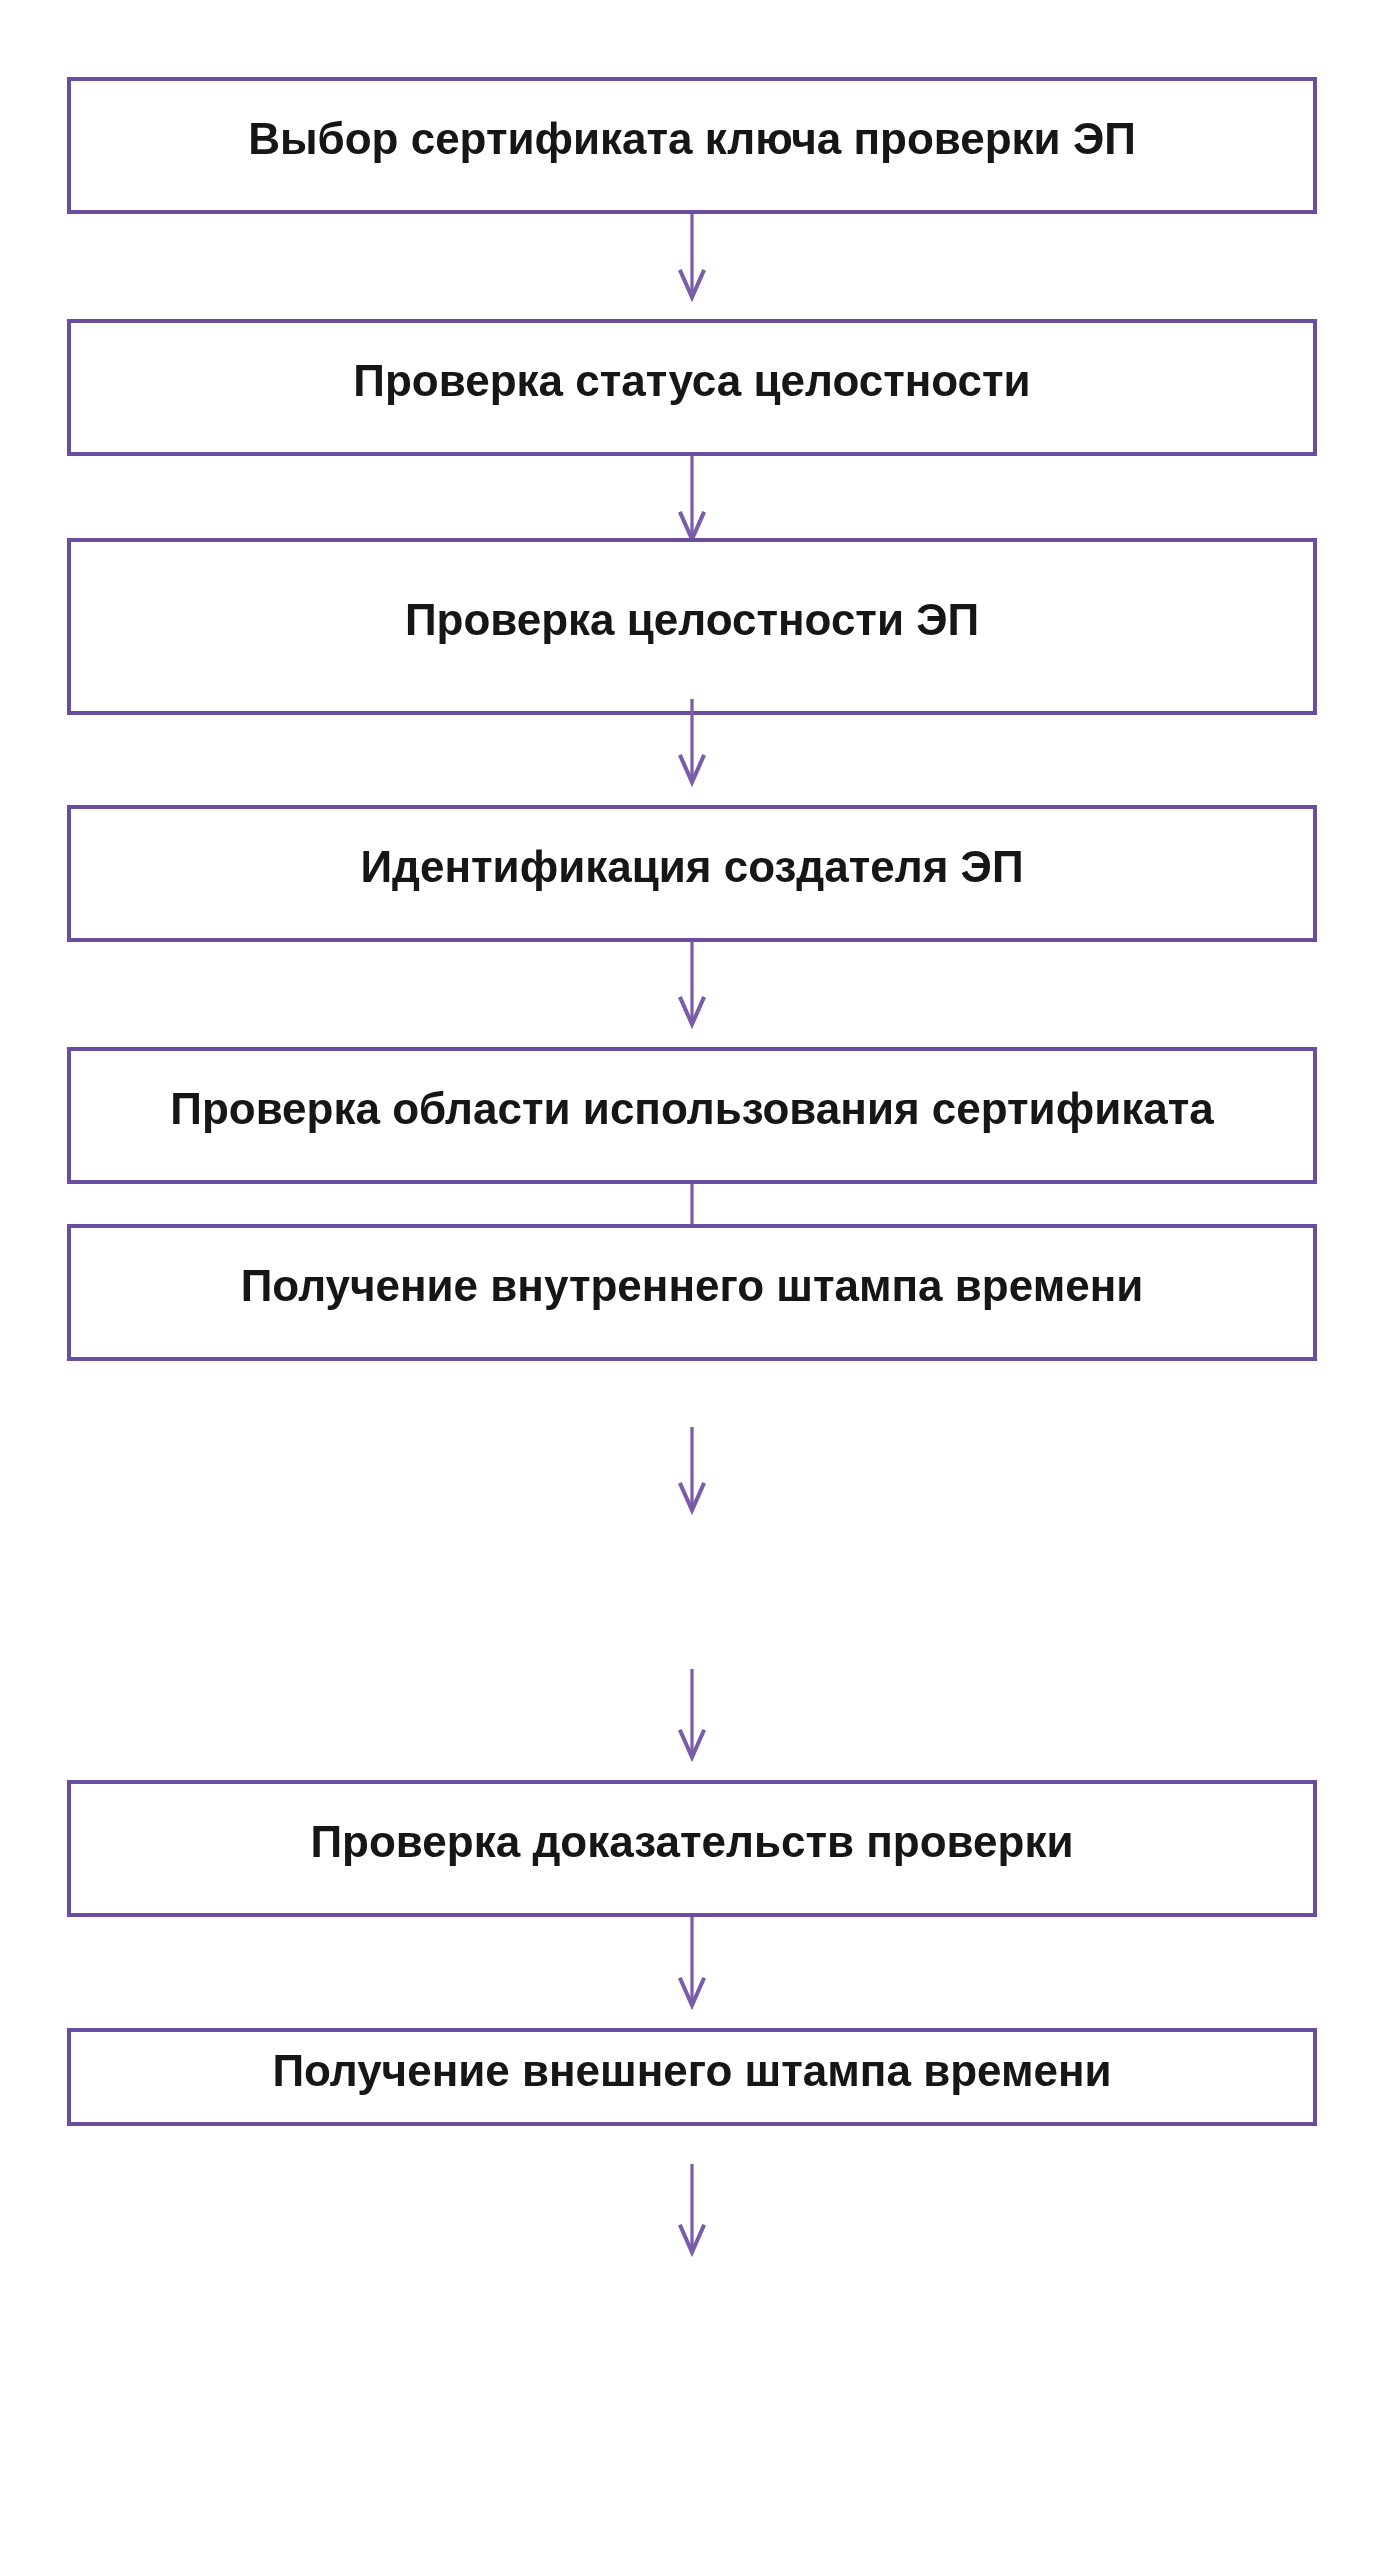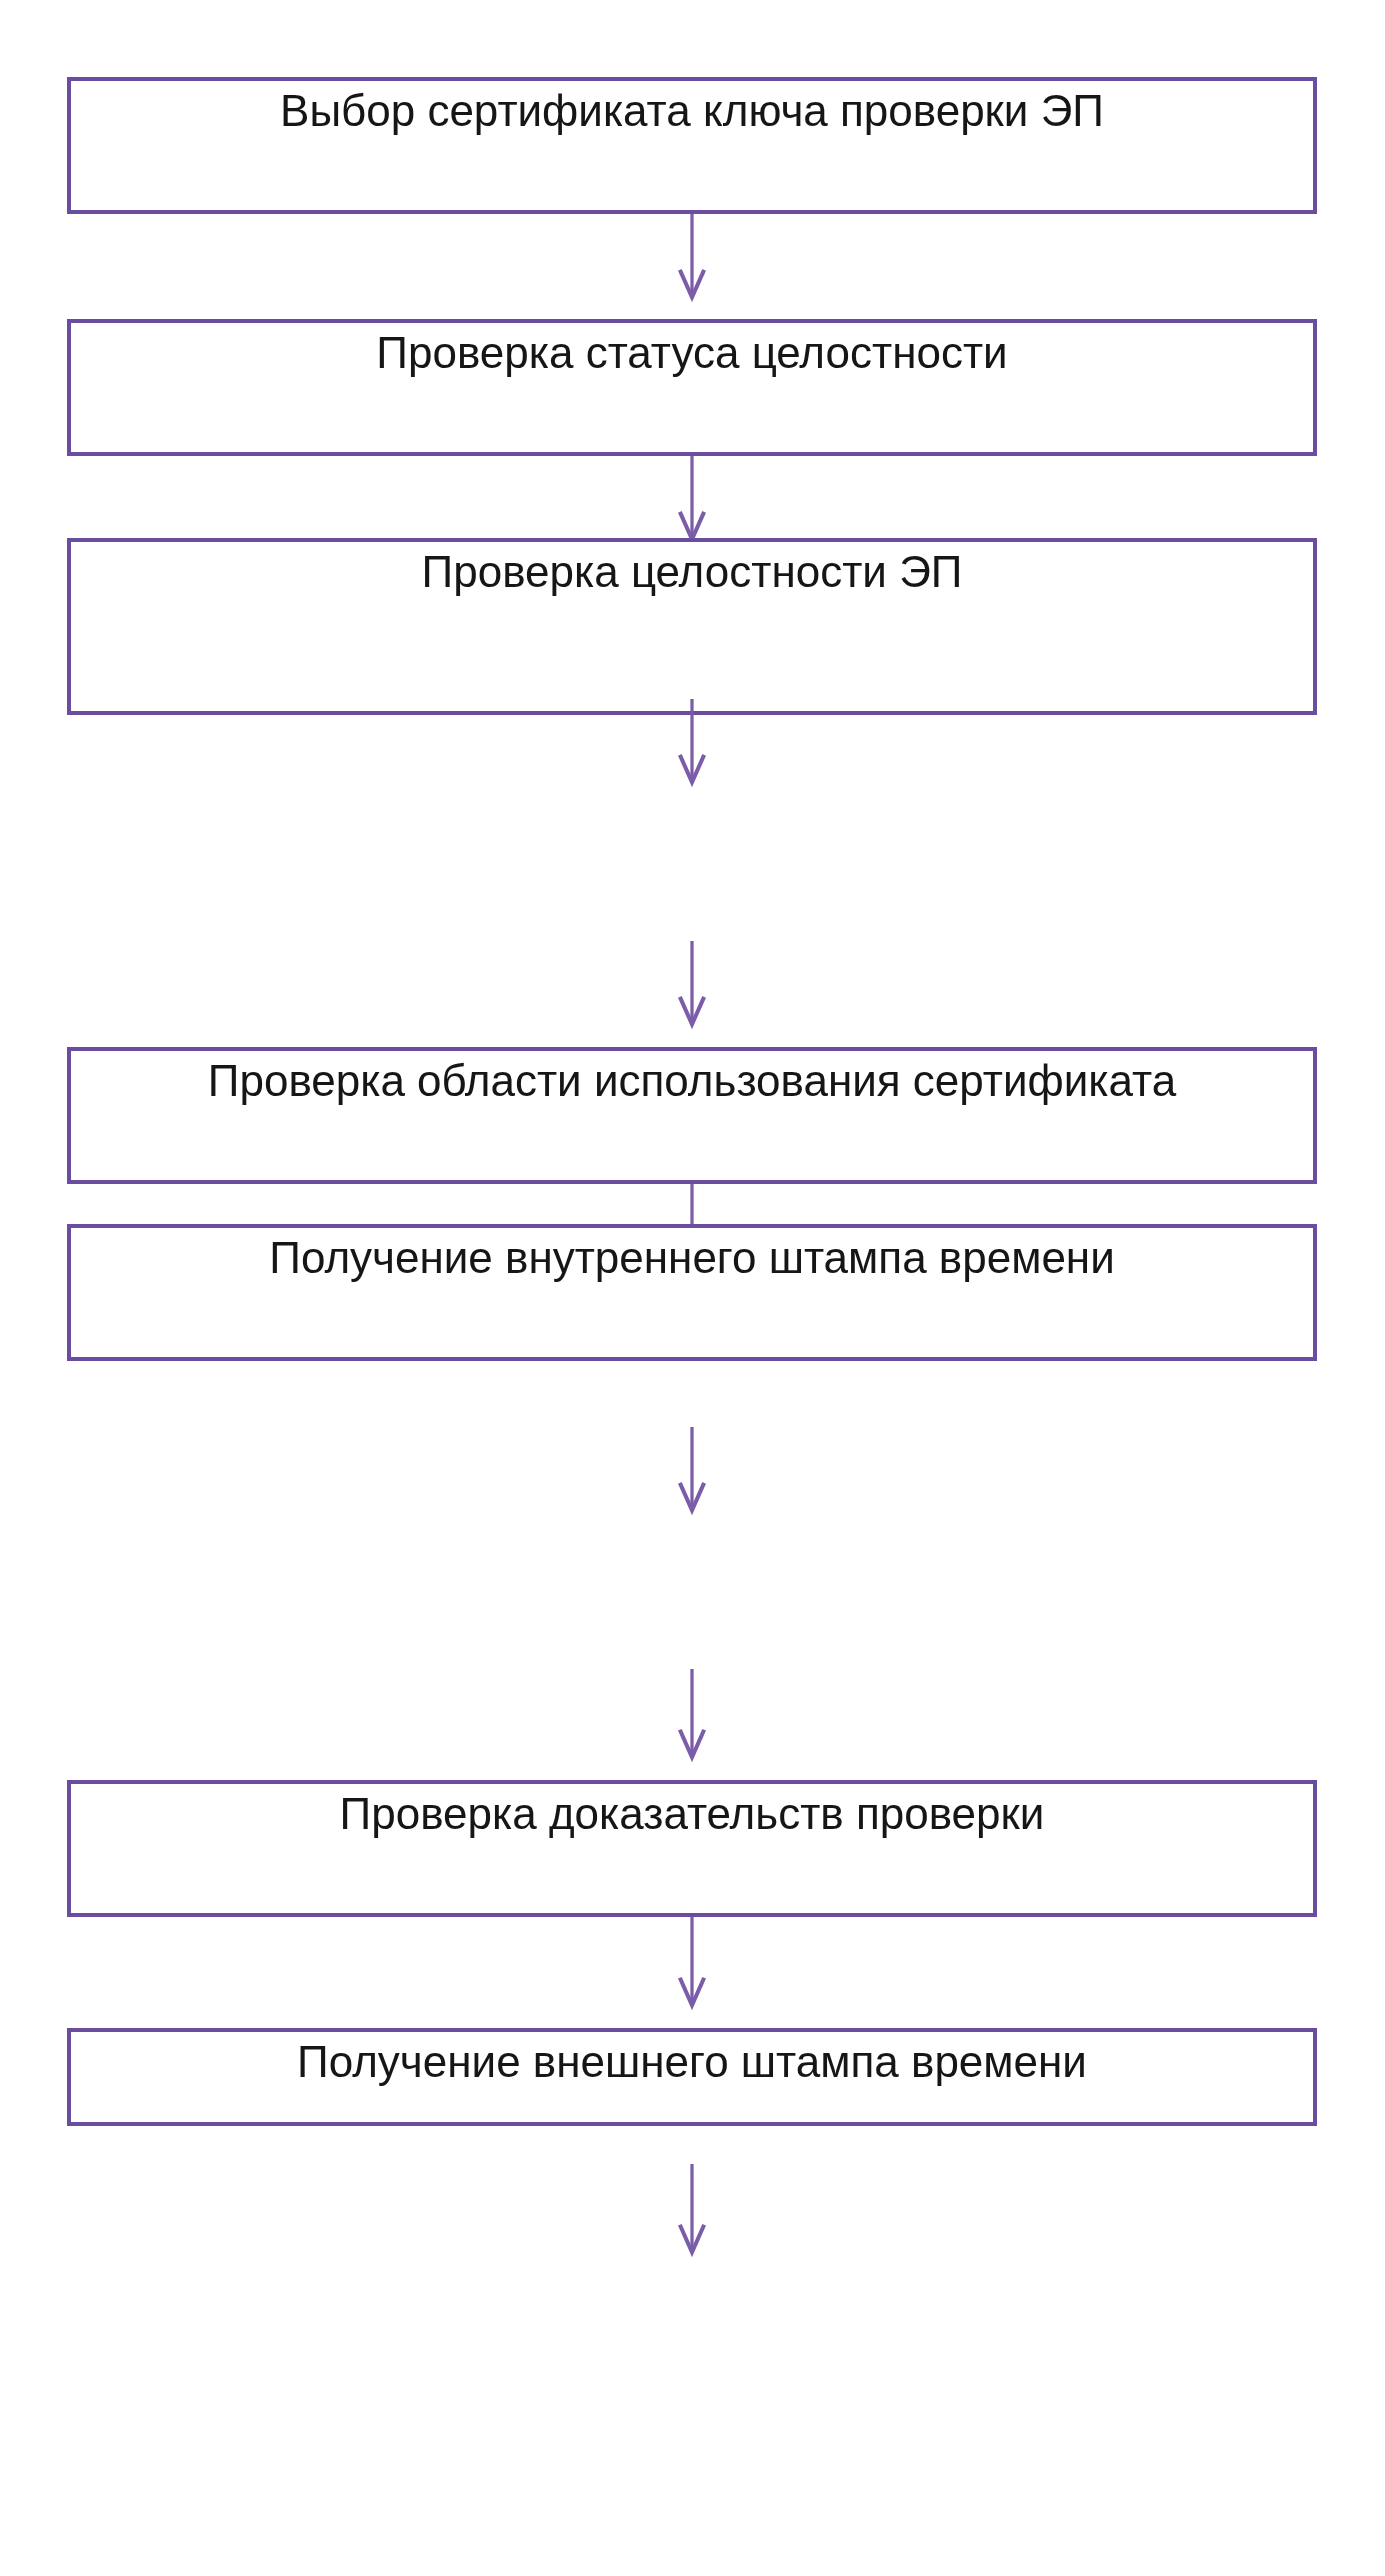--- a/index.html
+++ b/index.html
@@ -20,22 +20,24 @@
     overflow: hidden;
   }
   .step {
     position: absolute;
     left: 67px;
     width: 1250px;
     box-sizing: border-box;
     border: 4.9px solid var(--box-border-color);
     background: var(--box-fill-color);
     display: flex;
+    align-items: center;
     justify-content: center;
     padding: 0 32px 11.3px 32px;
+    font-weight: bold;
   }
   .step-label {
     font-size: 44px;
     line-height: 1.38;
     color: var(--text-color);
     text-align: center;
     white-space: pre-line;
     letter-spacing: 0px;
   }
   .arrow {
@@ -74,20 +76,23 @@
   </svg>
 
   <div class="step" style="top:538px;height:177px">
     <span class="step-label">Проверка целостности ЭП</span>
   </div>
   <svg class="arrow" style="top:699px;height:106px" width="36" height="106" viewBox="0 0 44 131">
     <line x1="22" y1="0" x2="22" y2="101"></line>
       <polyline points="7,69 22,103 37,69"></polyline>
   </svg>
 
+  <div class="step" style="top:805px;height:137px">
+    <span class="step-label">Идентификация создателя ЭП</span>
+  </div>
   <svg class="arrow" style="top:941px;height:106px" width="36" height="106" viewBox="0 0 44 131">
     <line x1="22" y1="0" x2="22" y2="101"></line>
       <polyline points="7,69 22,103 37,69"></polyline>
   </svg>
 
   <div class="step" style="top:1047px;height:137px">
     <span class="step-label">Проверка области использования сертификата</span>
   </div>
   <svg class="arrow" style="top:1184px;height:106px" width="36" height="106" viewBox="0 0 44 131">
     <line x1="22" y1="0" x2="22" y2="101"></line>

